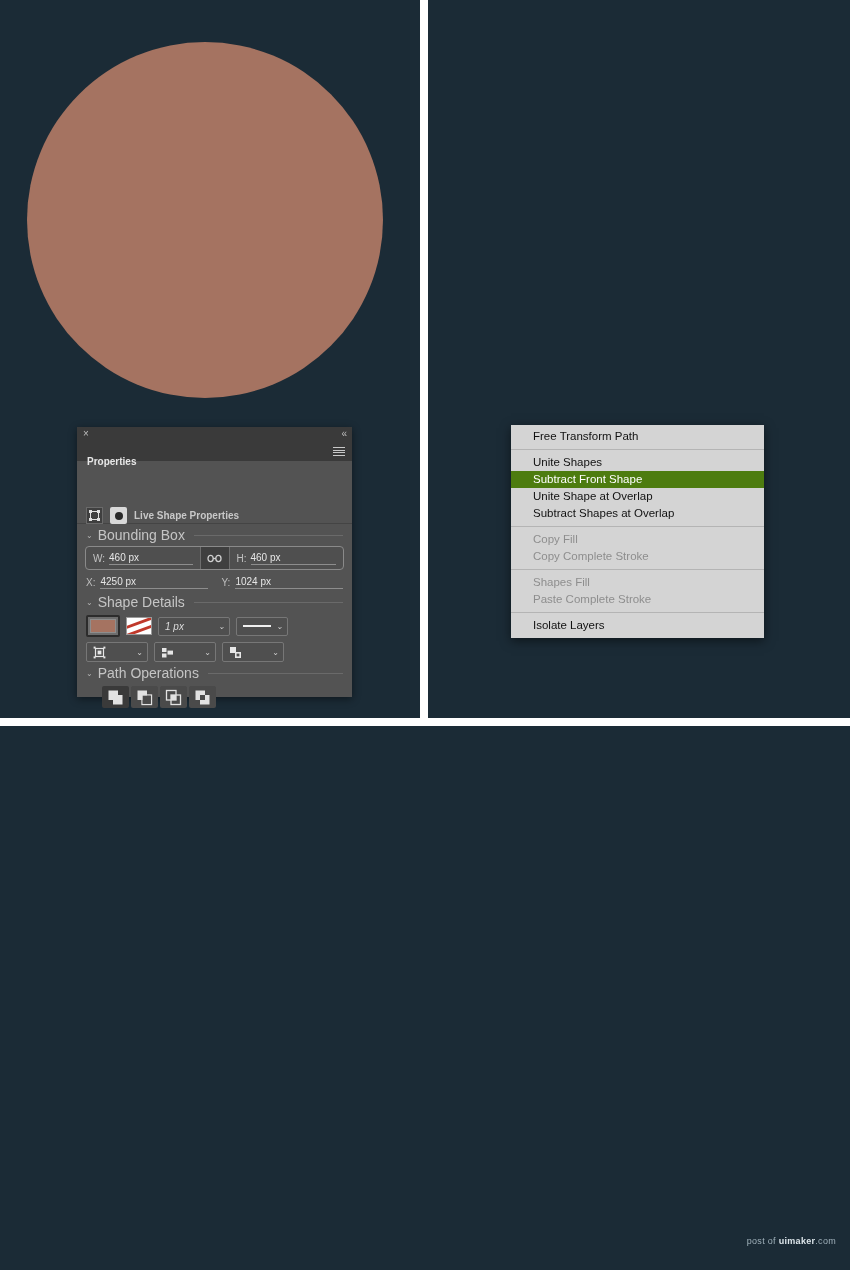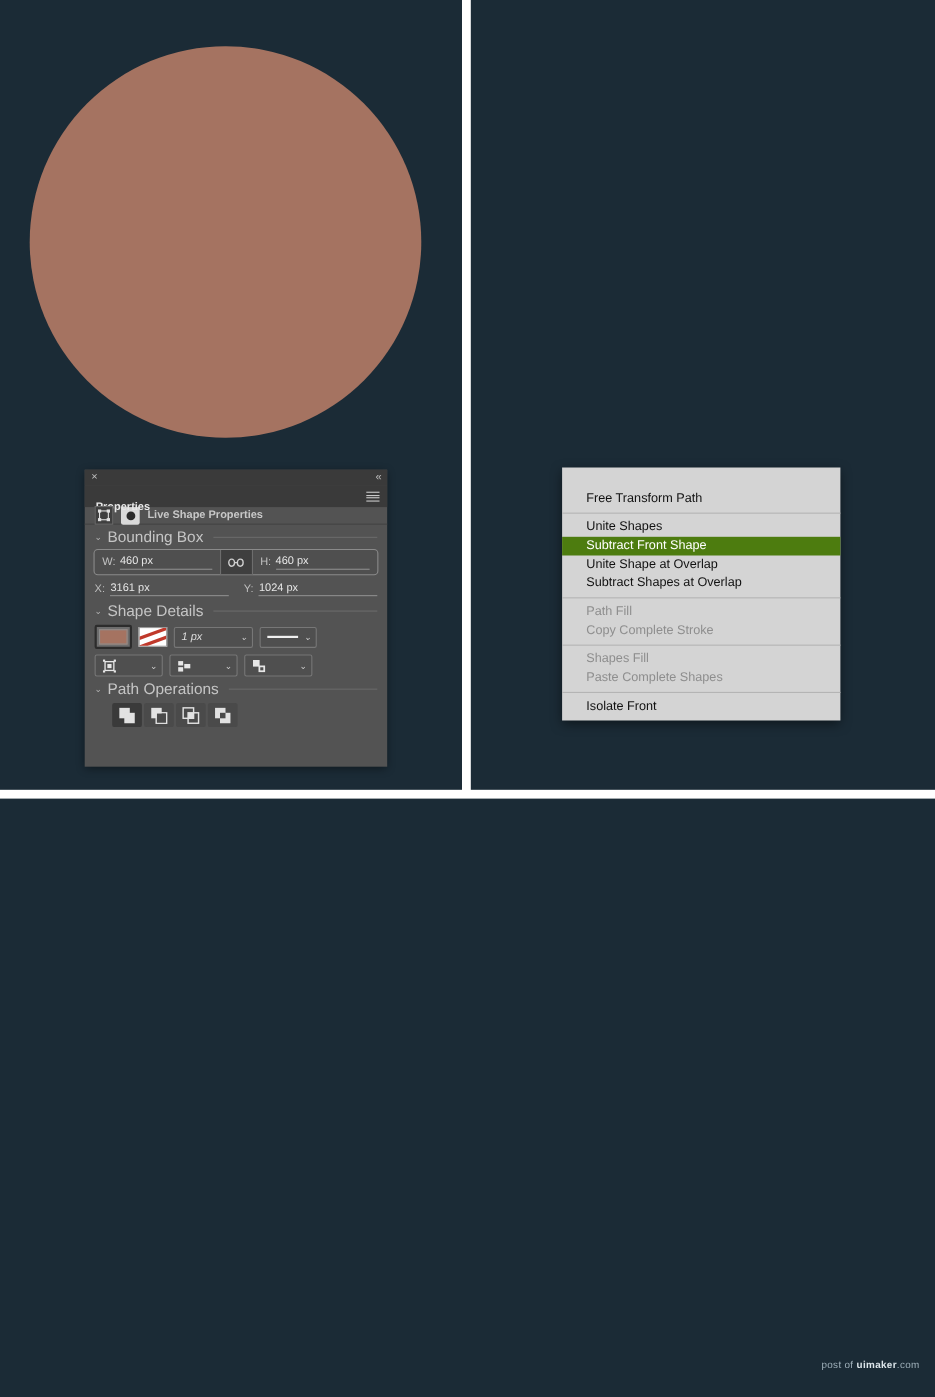--- a/index.html
+++ b/index.html
@@ -63,20 +63,21 @@
     position: absolute; right: 7px; top: 6px;
     width: 12px; height: 9px;
     display: flex; flex-direction: column; justify-content: space-between;
   }
   .panel-menu-icon i { display: block; height: 1px; background: #c9c9c9; }
 
   .panel-header-row {
     height: 16px; display: flex; align-items: center; gap: 7px;
     padding: 0 9px;
     border-bottom: 1px solid #444;
+    margin-top: 47px;
   }
   .hdr-icon-box {
     width: 17px; height: 17px; background: #3f3f3f;
     border: 1px solid #6a6a6a; position: relative;
   }
   .hdr-icon-box svg { position: absolute; left: 2px; top: 2px; }
   .hdr-circle-icon {
     width: 17px; height: 17px; border-radius: 2px; background: #d9d9d9;
     display: flex; align-items: center; justify-content: center;
   }
@@ -160,21 +161,21 @@
     border-radius: 2px;
   }
   .op-btn.active { background: #3a3a3a; }
 
   
   #context-menu {
     position: absolute; left: 511px; top: 425px;
     width: 253px;
     background: #d4d4d4;
     box-shadow: 0 3px 10px rgba(0,0,0,.5);
-    padding: 20px 0 4px 0;
+    padding: 3px 0 4px 0;
     font-size: 11.5px;
   }
   .cm-item {
     height: 17px; line-height: 17px;
     padding-left: 22px; color: #111;
     white-space: nowrap;
   }
   .cm-item.disabled { color: #8e8e8e; }
   .cm-item.selected { background: #4d7c0f; color: #ffffff; }
   .cm-sep { height: 1px; background: #b4b4b4; margin: 4px 0; }
@@ -258,21 +259,21 @@
     </div>
     <div class="field">
       <span class="lbl">H:</span>
       <span class="val">460 px</span>
     </div>
   </div>
 
   <div class="xy-row">
     <div class="xy-field">
       <span class="lbl">X:</span>
-      <span class="val">3161 px</span>
+      <span class="val">4250 px</span>
     </div>
     <div class="xy-field">
       <span class="lbl">Y:</span>
       <span class="val">1024 px</span>
     </div>
   </div>
 
   <div class="section-row">
     <span class="caret">⌄</span>
     <span class="section-label">Shape Details</span>
@@ -365,24 +366,24 @@
 </div>
 
 <div id="context-menu">
   <div class="cm-item">Free Transform Path</div>
   <div class="cm-sep"></div>
   <div class="cm-item">Unite Shapes</div>
   <div class="cm-item selected">Subtract Front Shape</div>
   <div class="cm-item">Unite Shape at Overlap</div>
   <div class="cm-item">Subtract Shapes at Overlap</div>
   <div class="cm-sep"></div>
-  <div class="cm-item disabled">Path Fill</div>
+  <div class="cm-item disabled">Copy Fill</div>
   <div class="cm-item disabled">Copy Complete Stroke</div>
   <div class="cm-sep"></div>
   <div class="cm-item disabled">Shapes Fill</div>
-  <div class="cm-item disabled">Paste Complete Shapes</div>
+  <div class="cm-item disabled">Paste Complete Stroke</div>
   <div class="cm-sep"></div>
-  <div class="cm-item">Isolate Front</div>
+  <div class="cm-item">Isolate Layers</div>
 </div>
 
 <div id="watermark">
   <span>post of </span><b>uimaker</b><span>.com</span>
 </div>
 
 </body></html>

